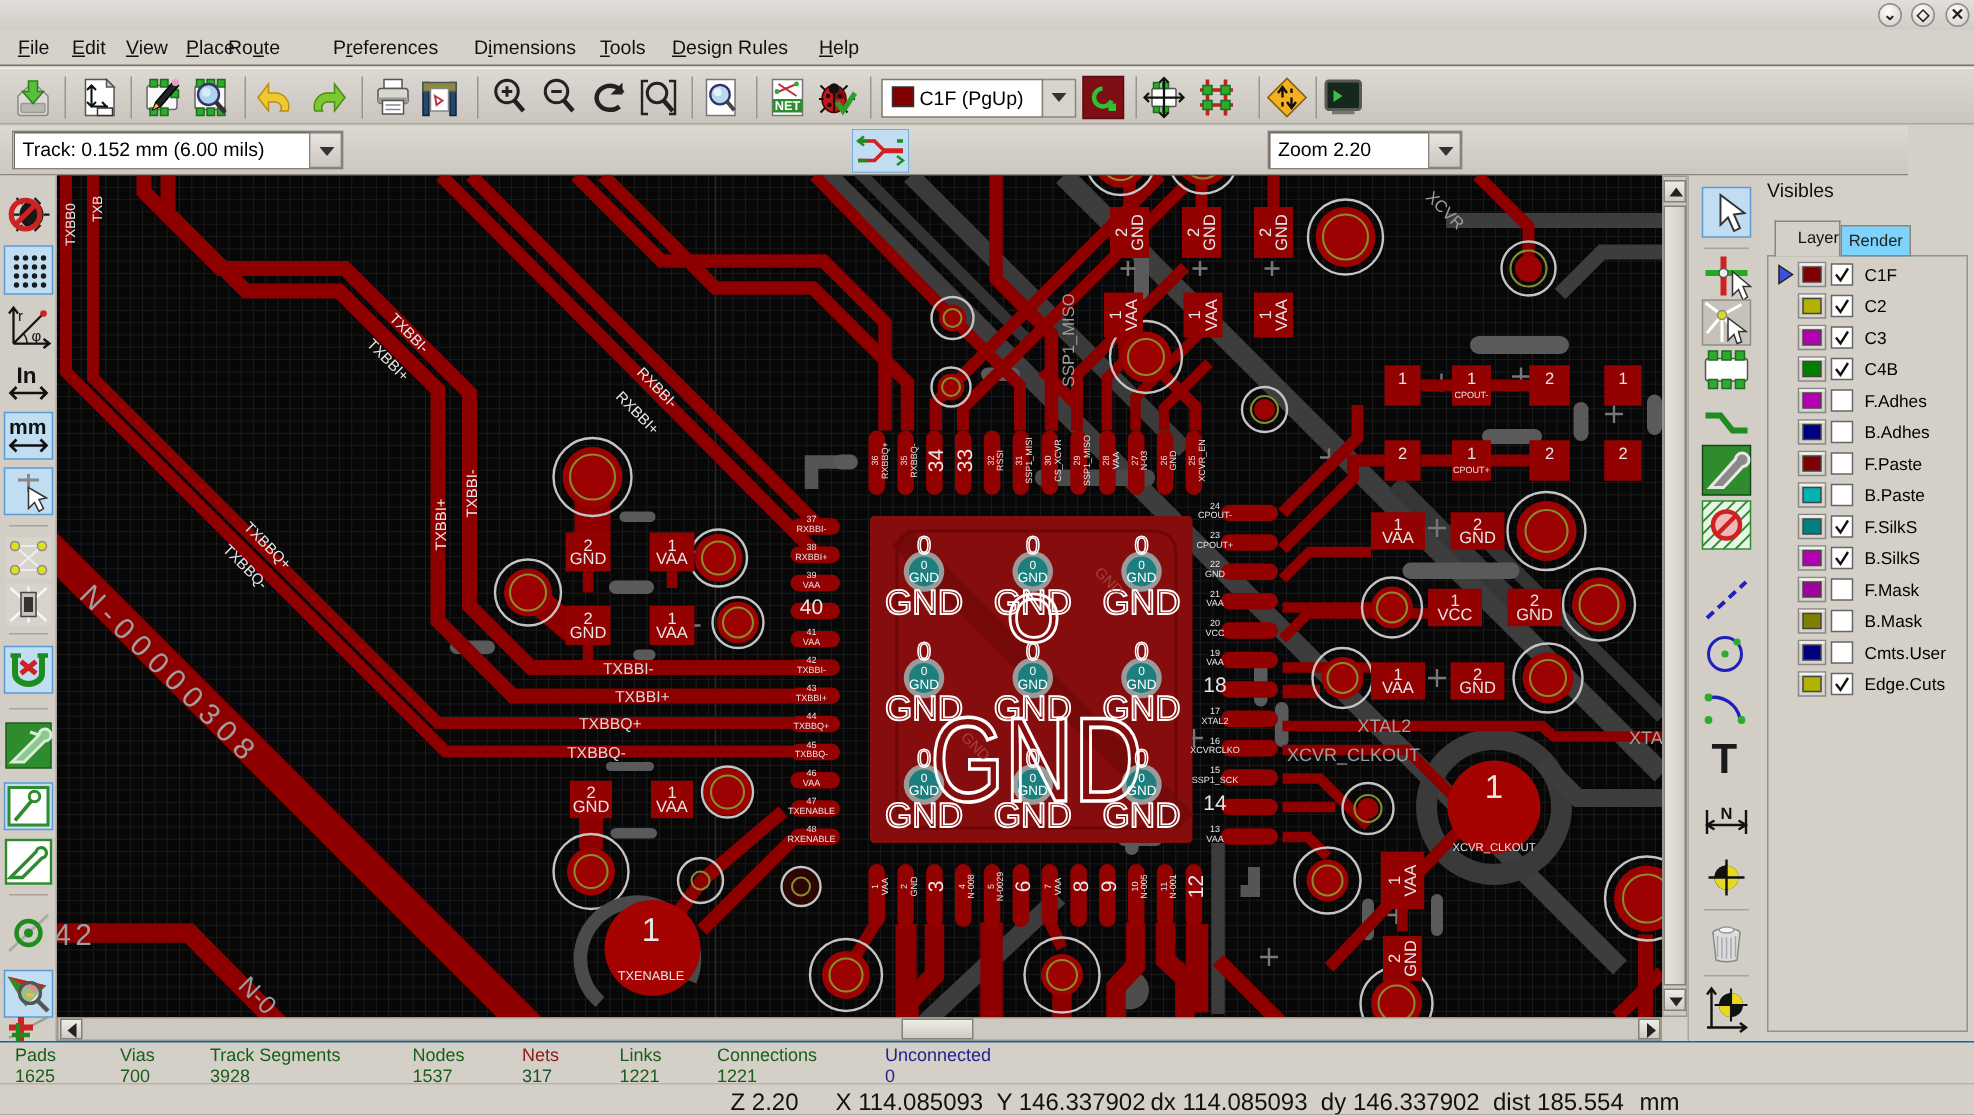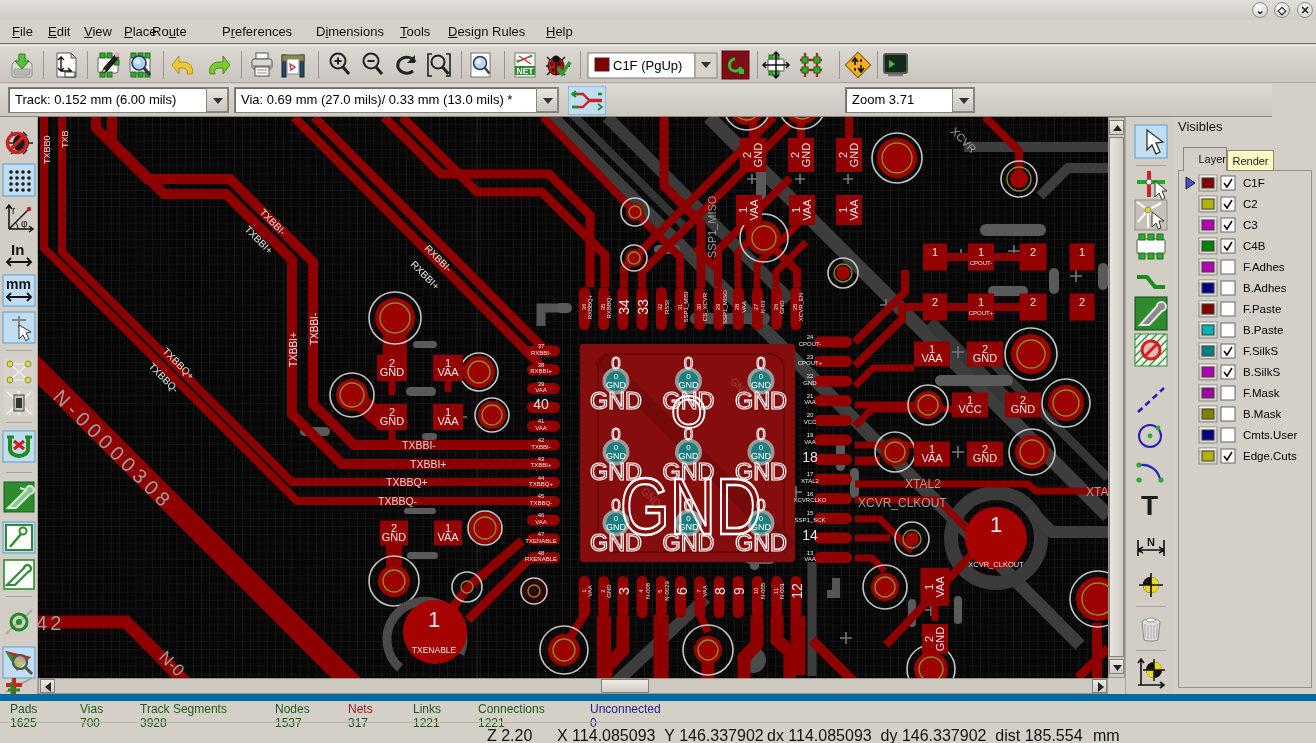--- a/index.html
+++ b/index.html
@@ -17,21 +17,21 @@
 .combo .txt{position:absolute;left:6px;top:4px;font-size:13px;color:#000;white-space:nowrap}
 .dbtn{position:absolute;width:22px;height:24px;background:linear-gradient(#e8e4de,#ccc8c0);border:1px solid #8a867e;top:0}
 .dbtn:after{content:"";position:absolute;left:6px;top:9px;border:5px solid transparent;border-top:6px solid #333}
 #lefttb{left:0;top:117px;width:38px;height:577px;background:#d2cec6;border-right:1px solid #a8a49c}
 #canvas{left:38px;top:117px;width:1070px;height:561px;background:#060606}
 #vscroll{left:1108px;top:117px;width:17px;height:561px;background:#cdc9c1;border:1px solid #9a968e}
 #hscroll{left:38px;top:678px;width:1070px;height:16px;background:#cdc9c1;border:1px solid #9a968e}
 #righttb{left:1125px;top:117px;width:49px;height:577px;background:#d2cec6;border-left:1px solid #aba79f}
 #panel{left:1174px;top:117px;width:142px;height:577px;background:#d4d0c8}
 .sbtn{position:absolute;background:linear-gradient(#efece8,#cfcbc3);border:1px solid #85817a;text-align:center;color:#222}
-#statusbar{left:0;top:694px;width:1316px;height:49px;background:#d4d0c8;border-top:7px solid #0369a1}
+#statusbar{left:0;top:694px;width:1316px;height:49px;background:#d4d0c8;border-top:1px solid #0369a1}
 .st1{position:absolute;top:1px;font-size:12px}
 .st2{position:absolute;top:15px;font-size:12px}
 #statusrow2{left:0;top:722px;width:1316px;height:21px;border-top:1px solid #b8b4ac;font-size:16px;color:#111}
 svg{display:block}
 svg text{font-family:"Liberation Sans",sans-serif}
 </style></head>
 <body>
 <div id="app">
 <div id="titlebar" class="abs">
  <div class="winbtn abs" style="left:1252px">⌄</div>
@@ -217,32 +217,28 @@
           <path d="M6 8 l6 4 -6 4 z" fill="#40c040"></path>
           <path d="M5 23 h15" stroke="#777" stroke-width="2.4"></path>
         </g>
 </svg>
 </div>
 <div id="toolbar2" class="abs">
  <div class="combo" style="left:8px;top:3px;width:221px">
         <span class="txt">Track: 0.152 mm (6.00 mils)</span>
         <span class="dbtn" style="left:197px"></span>
       </div>
- <div class="combo" style="left:234px;top:3px;width:325px">
-        <span class="txt">Via: 0.69 mm (27.0 mils)/ 0.33 mm (13.0 mils) *</span>
-        <span class="dbtn" style="left:301px"></span>
-      </div>
  <svg class="abs" style="left:568px;top:2px" width="38" height="29" viewBox="0 0 38 29">
         <rect x="0" y="0" width="38" height="29" fill="#c0ddf2" stroke="#5b9bd5"></rect>
         <path d="M4 8 H15 L22 15 H34 M4 21 H15 L22 14 H34" fill="none" stroke="#d02020" stroke-width="2.4"></path>
         <path d="M4 8 h6 M30 8 h4 M4 21 h6" stroke="#1e8c1e" stroke-width="2.4"></path>
         <path d="M8 5 l-4 3 4 3 M30 18 l4 3 -4 3" fill="none" stroke="#1e8c1e" stroke-width="1.6"></path>
       </svg>
  <div class="combo" style="left:845px;top:3px;width:130px">
-        <span class="txt">Zoom 3.71</span>
+        <span class="txt">Zoom 2.20</span>
         <span class="dbtn" style="left:106px"></span>
       </div>
 </div>
 <div id="lefttb" class="abs">
 <svg width="38" height="577" viewBox="0 0 38 577">
 <g stroke="#a8a49c">
           <path d="M6 233.5 h26 M6 305.5 h26 M6 355.5 h26 M6 479.5 h26"></path>
         </g>
 
 <g transform="translate(4,12)">
@@ -1065,21 +1061,21 @@
           <circle cx="19" cy="13" r="8" fill="#111"></circle>
           <path d="M19 5 a8 8 0 0 1 8 8 l-8 0z" fill="#e8d820"></path>
           <path d="M19 13 l-8 0 a8 8 0 0 0 8 8z" fill="#e8d820"></path>
           <path d="M19 2 v22 M8 13 h22" stroke="#111" stroke-width="1.4"></path>
         </g>
 </svg>
 </div>
 <div id="panel" class="abs">
  <div class="abs" style="left:4px;top:2px;font-size:13px;color:#111">Visibles</div>
  <div class="abs" style="left:4px;top:53px;width:134px;height:518px;border:1px solid #96928a;background:#d4d0c8"></div>
- <div class="abs" style="left:53px;top:33px;width:47px;height:21px;background:#fef9c3;border:1px solid #8a867e;font-size:11px;text-align:center;padding-top:4px;color:#222">Render</div>
+ <div class="abs" style="left:53px;top:33px;width:47px;height:21px;background:#7dd3fc;border:1px solid #8a867e;font-size:11px;text-align:center;padding-top:4px;color:#222">Render</div>
  <div class="abs" style="left:9px;top:30px;width:44px;height:24px;background:#d4d0c8;border:1px solid #8a867e;border-bottom:none;font-size:11px;text-align:right;padding-top:5px;color:#111">Layer</div>
  <svg class="abs" style="left:0;top:0" width="142" height="577" viewBox="0 0 142 577">
  <g id="rows">
           <path d="M12 60 l9 6 -9 6 z" fill="#3c50e0" stroke="#222"></path>
           <rect x="25" y="58" width="18" height="16" fill="#d8d4cc" stroke="#888" style="filter:none"></rect>
           <rect x="25.5" y="58.5" width="17" height="1.5" fill="#f2f0ea"></rect>
           <rect x="28" y="61" width="12" height="10" fill="#7f0000" stroke="#444"></rect>
           <rect x="47" y="59" width="14" height="14" fill="#fff" stroke="#666"></rect>
           <path d="M50 66 l3 4 5 -8" fill="none" stroke="#111" stroke-width="1.6"></path>
           <text x="69" y="70" font-size="11.5" fill="#000">C1F</text>

